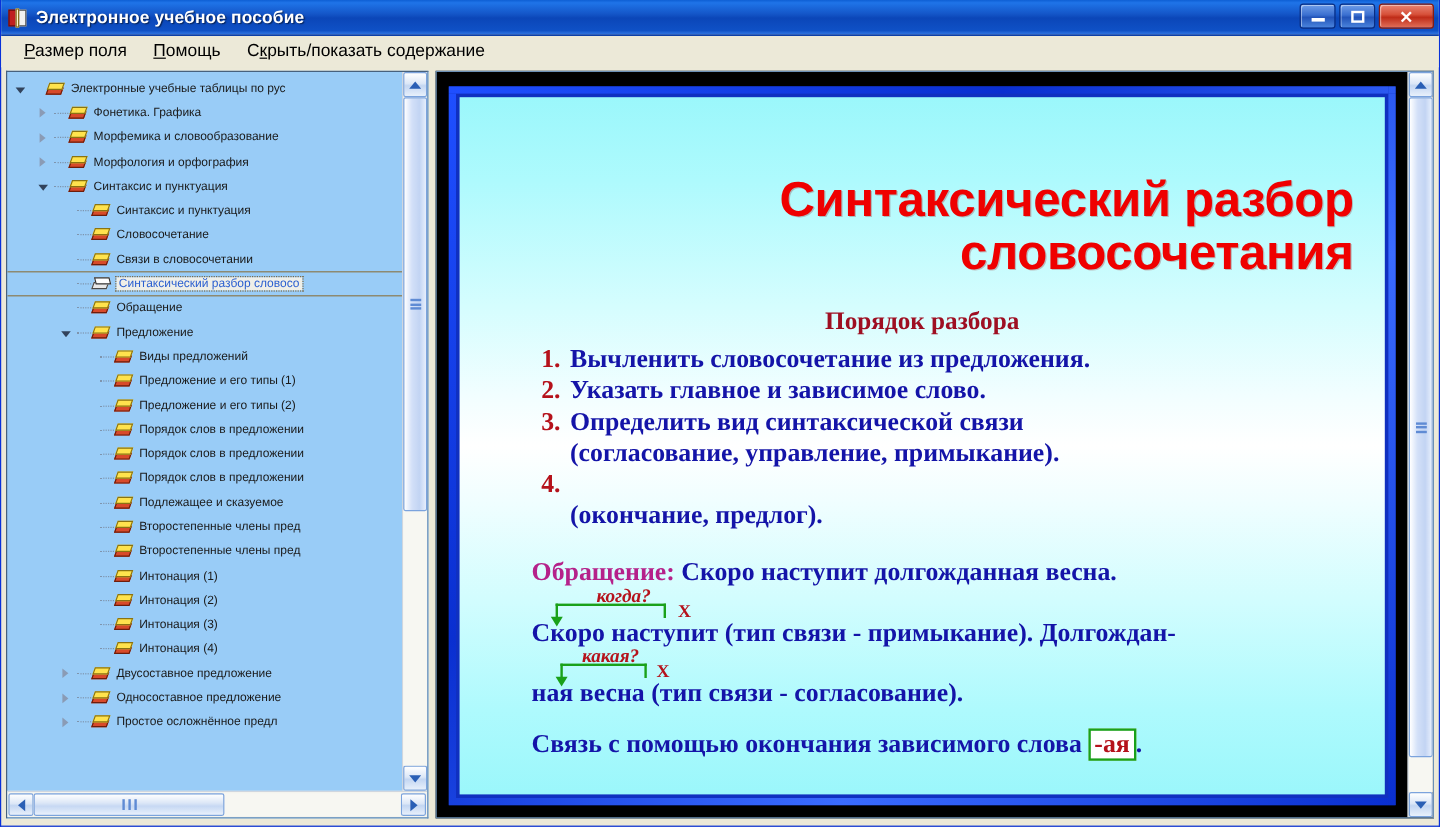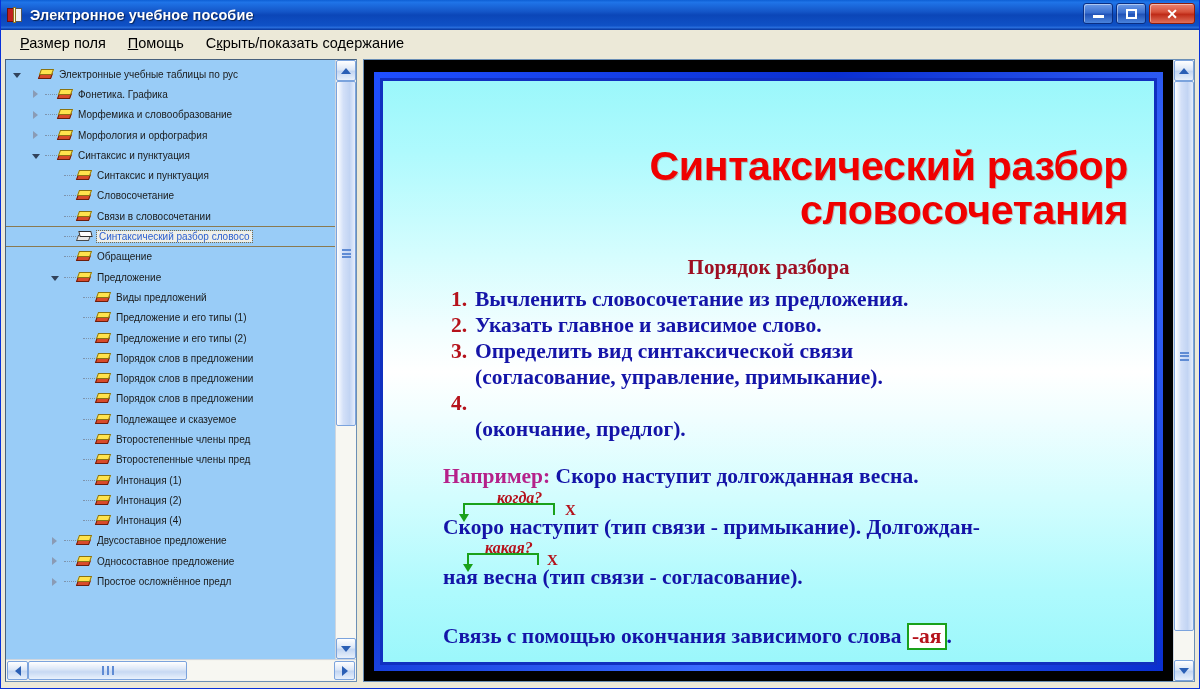--- a/index.html
+++ b/index.html
@@ -383,21 +383,21 @@
   }
   .sentence { color: #1414a8; }
   .ending-box {
     display: inline-block;
     border: 2px solid #1aa11a;
     background: #ffffff;
     color: #b5121b;
     padding: 0 3px;
     line-height: 1.05;
   }
-  .conclusion { margin-top: 32px; }
+  .conclusion { margin-top: 16px; }
 
   .content-vscroll { width: 21px; flex: 0 0 21px; }
 </style>
 </head>
 <body>
 
 <div class="window">
 
   <div class="titlebar">
     <div class="title-icon">
@@ -654,20 +654,30 @@
             </div>
             <div class="tree-row">
               <span class="indent" style="width: 61px;"></span>
               <span class="twisty spacer"></span>
               <span class="dots"></span>
               <span class="bookicon">
                 <span class="b1"></span>
                 <span class="b2"></span>
               </span>
               <span class="tree-label">Интонация (2)</span>
+            </div>
+            <div class="tree-row">
+              <span class="indent" style="width: 61px;"></span>
+              <span class="twisty spacer"></span>
+              <span class="dots"></span>
+              <span class="bookicon">
+                <span class="b1"></span>
+                <span class="b2"></span>
+              </span>
+              <span class="tree-label">Интонация (3)</span>
             </div>
             <div class="tree-row">
               <span class="indent" style="width: 61px;"></span>
               <span class="twisty spacer"></span>
               <span class="dots"></span>
               <span class="bookicon">
                 <span class="b1"></span>
                 <span class="b2"></span>
               </span>
               <span class="tree-label">Интонация (4)</span>
@@ -779,21 +789,21 @@
                 </div>
                 <div class="step-cont">(согласование, управление, примыкание).</div>
                 <div class="step">
                   <span class="num">4.</span>
                 </div>
                 <div class="step-cont">(окончание, предлог).</div>
               </div>
 
             <div class="example-block">
               <div>
-                <span class="ex-label">Например:</span>
+                <span class="ex-label">Обращение:</span>
                 <span class="sentence">Скоро наступит долгожданная весна.</span>
               </div>
 
               <div class="arrow-line">
                 <span class="qword" style="left:42px;">когда?</span>
                 <span class="bracket" style="left:8px; width:92px;"></span>
                 <span class="xmark" style="left:110px;">X</span>
               </div>
               <div class="sentence">Скоро наступит (тип связи - примыкание). Долгождан-</div>
 

